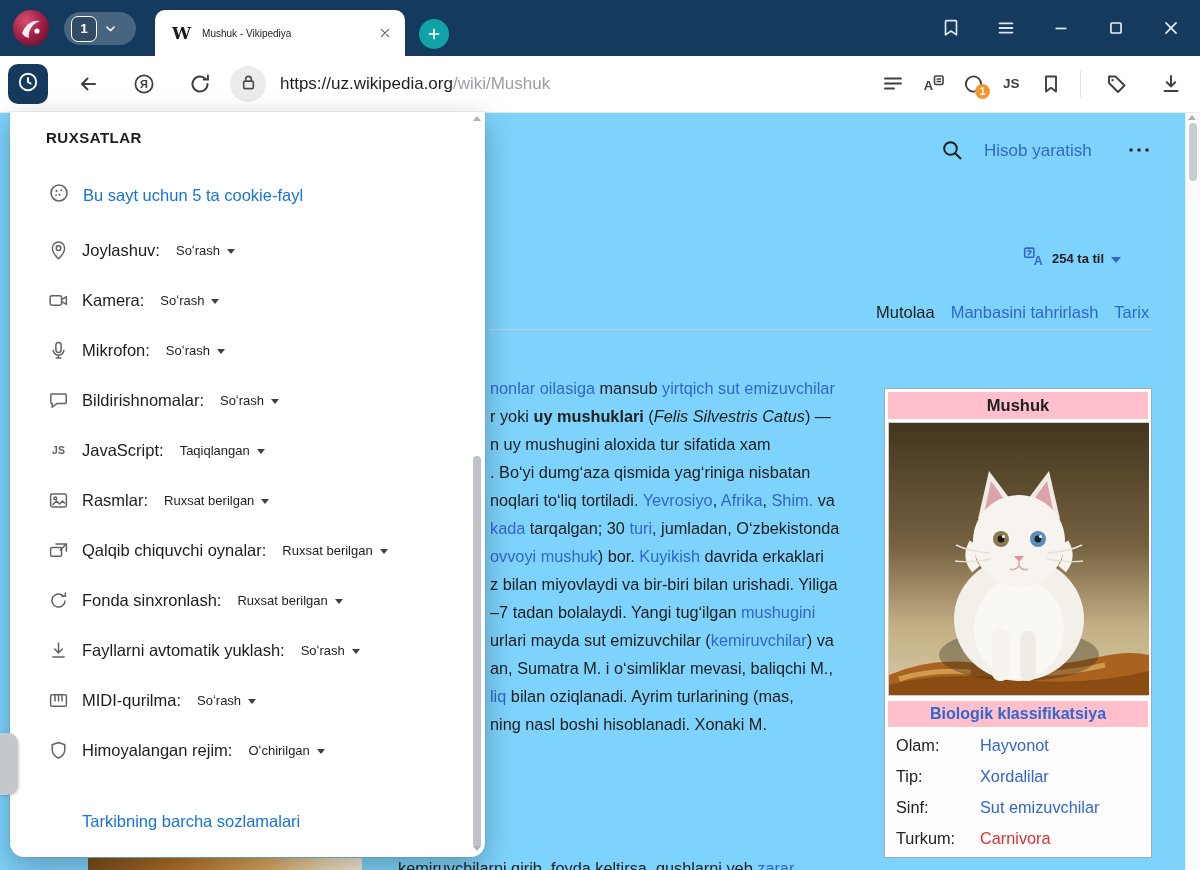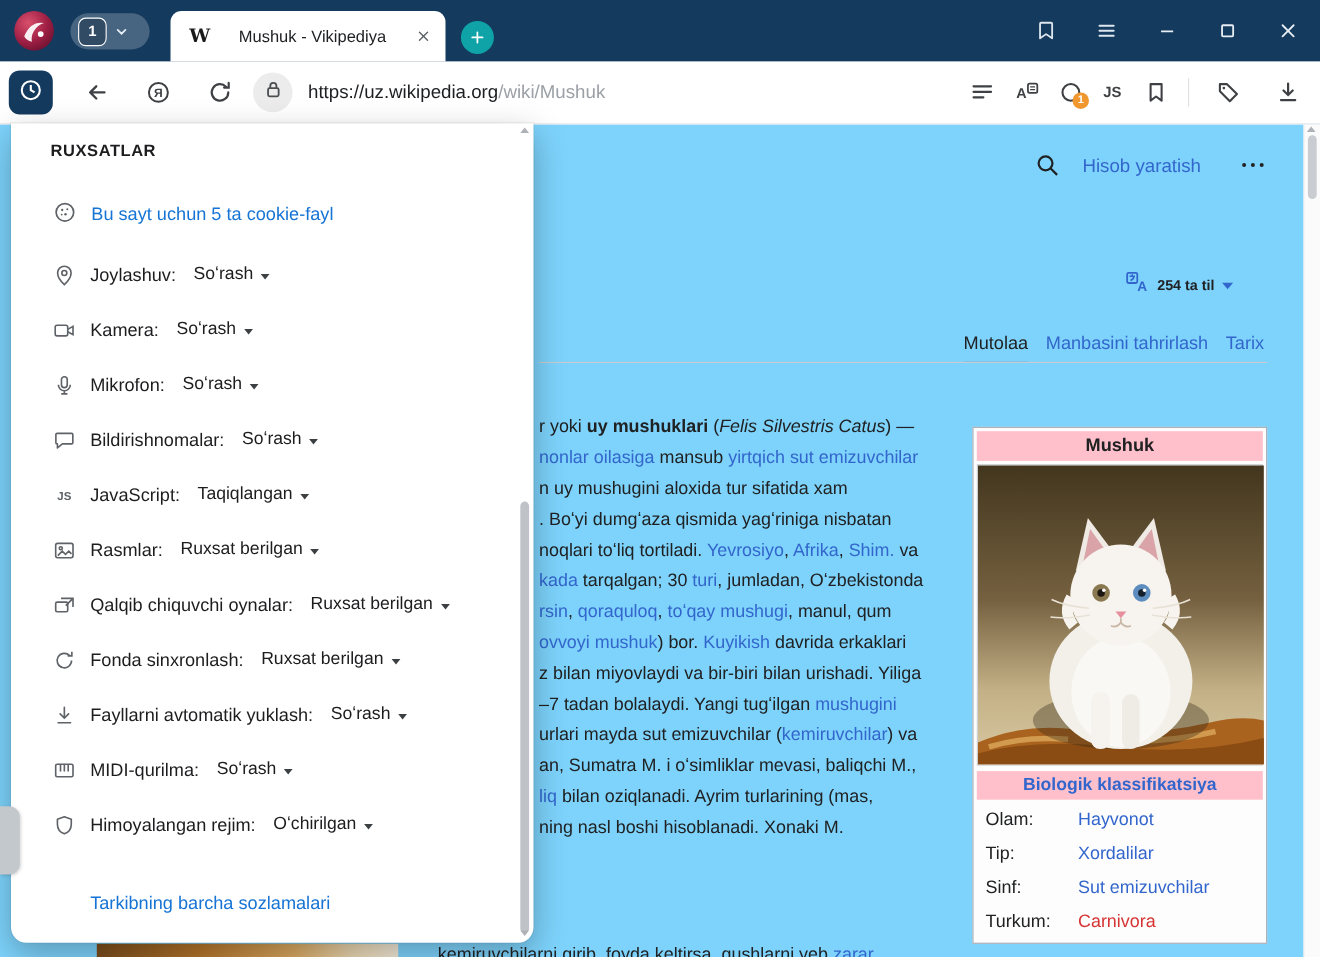--- a/index.html
+++ b/index.html
@@ -13,21 +13,21 @@
             background:rgba(255,255,255,.22);display:flex;align-items:center;gap:5px;
             padding:0 7px;box-sizing:border-box;cursor:pointer;}
   .tg-num{width:24px;height:24px;border:1.6px solid #fff;border-radius:7px;color:#fff;
           font-size:13.5px;font-weight:bold;display:flex;align-items:center;justify-content:center;
           background:rgba(8,28,48,.35);}
   .tg-caret svg{width:17px;height:17px;display:block;}
   .tab{position:absolute;left:155px;top:10px;width:250px;height:46px;background:#fff;
        border-radius:10px 10px 0 0;display:flex;align-items:center;gap:11px;
        padding:0 12px 0 17px;box-sizing:border-box;}
   .tab-favicon{font-family:"DejaVu Serif",serif;font-weight:bold;font-size:17px;color:#1a1a1a;}
-  .tab-title{font-size:15px;color:#202124;flex:1;white-space:nowrap;overflow:hidden;text-align:center;}
+  .tab-title{font-size:10px;color:#202124;flex:1;white-space:nowrap;overflow:hidden;}
   .tab-close svg{width:16px;height:16px;display:block;}
   .newtab{position:absolute;left:419px;top:19px;width:30px;height:30px;border-radius:50%;
           background:#0fa3a8;display:flex;align-items:center;justify-content:center;}
   .newtab svg{width:16px;height:16px;}
   .tb-right{position:absolute;right:17px;top:0;height:56px;display:flex;align-items:center;gap:31px;}
   .tb-ic{width:24px;height:24px;display:flex;align-items:center;justify-content:center;cursor:pointer;}
   .tb-ic svg{width:22px;height:22px;display:block;}
 
   
   .toolbar{position:absolute;top:56px;left:0;right:0;height:57px;background:#fff;
@@ -109,21 +109,21 @@
   .perm-title{position:absolute;left:36px;top:17px;font-size:15px;font-weight:bold;
               letter-spacing:.5px;color:#1d1d1f;}
   .cookie-row{position:absolute;left:38px;top:70px;display:flex;align-items:center;gap:13px;cursor:pointer;}
   .cookie-row svg{width:22px;height:22px;color:#5f6368;}
   .cookie-link{font-size:16.5px;color:#1674d4;}
   .perm-list{position:absolute;left:38px;top:113px;right:32px;}
   .perm-row{height:50px;display:flex;align-items:center;gap:13px;}
   .perm-icon{width:21px;height:21px;color:#5f6368;flex:none;}
   .perm-icon svg{width:21px;height:21px;display:block;}
   .perm-label{font-size:16.5px;color:#1d1d1f;white-space:nowrap;}
-  .perm-value{font-size:16px;color:#1d1d1f;display:flex;align-items:center;gap:7px;
+  .perm-value{font-size:13px;color:#1d1d1f;display:flex;align-items:center;gap:7px;
               margin-left:3px;cursor:pointer;white-space:nowrap;}
   .caret{width:0;height:0;border-left:4.5px solid transparent;border-right:4.5px solid transparent;
          border-top:5.5px solid #3c4043;margin-top:2px;}
   .perm-footer{position:absolute;left:72px;top:700px;font-size:16.5px;color:#1674d4;cursor:pointer;}
   .panel-scroll{position:absolute;right:2px;top:4px;width:12px;bottom:6px;cursor:pointer;}
   .panel-thumb{position:absolute;left:2px;top:340px;width:8px;height:392px;border-radius:4px;background:#bfc3c7;}
   .pa{position:absolute;left:2px;width:0;height:0;border-left:4px solid transparent;border-right:4px solid transparent;}
   .pa-up{top:0;border-bottom:5px solid #aeb2b6;}
   .pa-down{bottom:0;border-top:5px solid #aeb2b6;}
 
@@ -307,27 +307,26 @@
   </div>
 
   <div class="wiki-tabs" id="wiki-tabs">
       <span class="wt wt-active">Mutolaa</span>
       <span class="wt">Manbasini tahrirlash</span>
       <span class="wt">Tarix</span>
     </div>
   <div class="tabs-rule"></div>
 
   <div class="article" id="article-text">
+      <div class="a-line"><span class="seg-l">nonlar oilasiga</span><span class="seg-n"> mansub </span><span class="seg-l">yirtqich sut emizuvchilar</span></div>
       <div class="a-line"><span class="seg-n">r yoki </span><span class="seg-b">uy mushuklari</span><span class="seg-n"> (</span><span class="seg-i">Felis Silvestris Catus</span><span class="seg-n">) —</span></div>
-      <div class="a-line"><span class="seg-l">nonlar oilasiga</span><span class="seg-n"> mansub </span><span class="seg-l">yirtqich sut emizuvchilar</span></div>
       <div class="a-line"><span class="seg-n">n uy mushugini aloxida tur sifatida xam</span></div>
       <div class="a-line"><span class="seg-n">. Boʻyi dumgʻaza qismida yagʻriniga nisbatan</span></div>
       <div class="a-line"><span class="seg-n">noqlari toʻliq tortiladi. </span><span class="seg-l">Yevrosiyo</span><span class="seg-n">, </span><span class="seg-l">Afrika</span><span class="seg-n">, </span><span class="seg-l">Shim.</span><span class="seg-n"> va</span></div>
       <div class="a-line"><span class="seg-l">kada</span><span class="seg-n"> tarqalgan; 30 </span><span class="seg-l">turi</span><span class="seg-n">, jumladan, Oʻzbekistonda</span></div>
-      <div class="a-line"><span class="seg-l">rsin</span><span class="seg-n">, </span><span class="seg-l">qoraquloq</span><span class="seg-n">, </span><span class="seg-l">toʻqay mushugi</span><span class="seg-n">, manul, qum</span></div>
       <div class="a-line"><span class="seg-l">ovvoyi mushuk</span><span class="seg-n">) bor. </span><span class="seg-l">Kuyikish</span><span class="seg-n"> davrida erkaklari</span></div>
       <div class="a-line"><span class="seg-n">z bilan miyovlaydi va bir-biri bilan urishadi. Yiliga</span></div>
       <div class="a-line"><span class="seg-n">–7 tadan bolalaydi. Yangi tugʻilgan </span><span class="seg-l">mushugini</span></div>
       <div class="a-line"><span class="seg-n">urlari mayda sut emizuvchilar (</span><span class="seg-l">kemiruvchilar</span><span class="seg-n">) va</span></div>
       <div class="a-line"><span class="seg-n">an, Sumatra M. i oʻsimliklar mevasi, baliqchi M.,</span></div>
       <div class="a-line"><span class="seg-l">liq</span><span class="seg-n"> bilan oziqlanadi. Ayrim turlarining (mas,</span></div>
       <div class="a-line"><span class="seg-n">ning nasl boshi hisoblanadi. Xonaki M.</span></div>
     </div>
   <div class="article-last" id="article-last"><span class="seg-n">kemiruvchilarni qirib, foyda keltirsa, qushlarni yeb </span><span class="seg-l">zarar</span></div>
   <div class="img-strip"></div>

